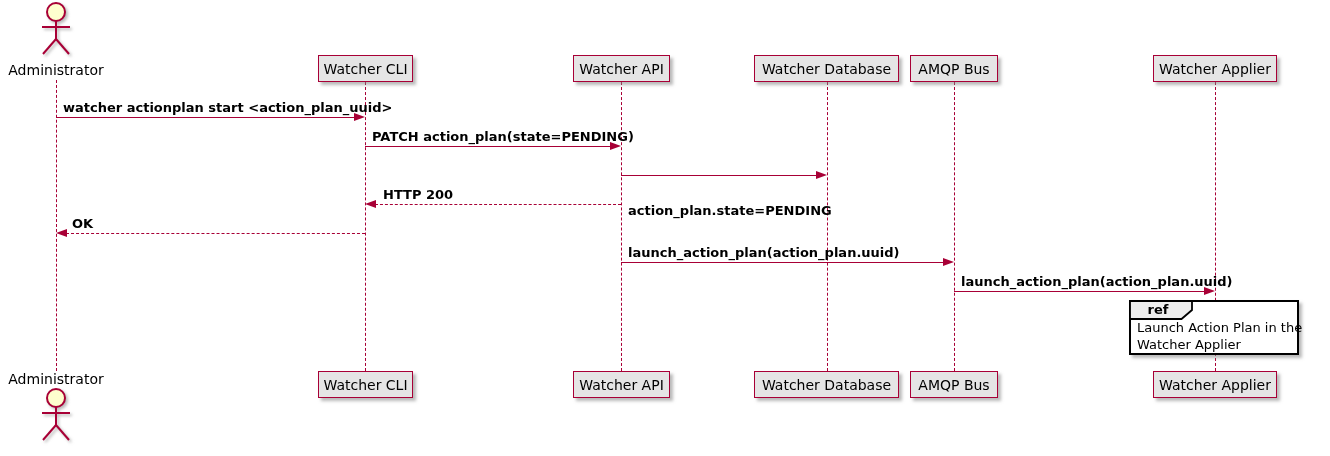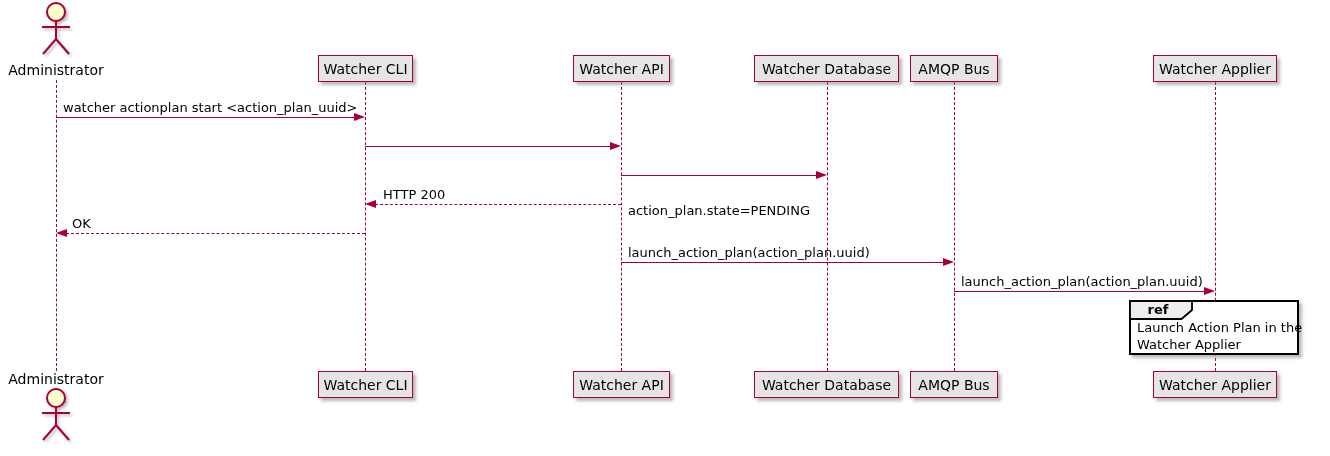--- a/index.html
+++ b/index.html
@@ -9,21 +9,21 @@
     overflow:hidden;
   }
   .lifeline{position:absolute;top:82px;height:289px;width:0;border-left:1px dashed #A80036;}
   .pbox{
     position:absolute;height:27px;box-sizing:border-box;
     background:#e5e5e5;border:1.7px solid #A80036;
     box-shadow:3px 3px 3px rgba(130,130,130,.55);
     display:flex;align-items:center;justify-content:center;
     font-size:14px;white-space:nowrap;z-index:4;
   }
-  .msg-label{position:absolute;font-size:13px;white-space:nowrap;z-index:3;}
+  .msg-label{position:absolute;font-size:13px;white-space:nowrap;z-index:3;font-weight:bold;}
   .line{position:absolute;height:0;z-index:2;}
   .line.solid{border-top:1.7px solid #A80036;}
   .line.dashed{border-top:1.5px dashed #A80036;}
   .ah{position:absolute;width:0;height:0;border-top:4.5px solid transparent;border-bottom:4.5px solid transparent;z-index:3;}
   .ah.right{border-left:11px solid #A80036;}
   .ah.left{border-right:11px solid #A80036;}
   .actor-svg{position:absolute;filter:drop-shadow(2px 2px 1.5px rgba(130,130,130,.55));z-index:4;}
   .actor-label{position:absolute;width:120px;text-align:center;font-size:14px;z-index:4;}
   .refbox{
     position:absolute;left:1129px;top:300px;width:170px;height:55px;box-sizing:border-box;
@@ -59,20 +59,21 @@
   <div class="pbox" style="left:318px;top:55px;width:95px;">Watcher CLI</div>
   <div class="pbox" style="left:573px;top:55px;width:97px;">Watcher API</div>
   <div class="pbox" style="left:754px;top:55px;width:145px;">Watcher Database</div>
   <div class="pbox" style="left:910px;top:55px;width:88px;">AMQP Bus</div>
   <div class="pbox" style="left:1153px;top:55px;width:124px;">Watcher Applier</div>
 
   <div class="msg-label" style="left:63px;top:100px;">watcher actionplan start &lt;action_plan_uuid&gt;</div>
   <div class="line solid" style="left:56px;top:117px;width:300px;"></div>
   <div class="ah right" style="left:354px;top:113px;"></div>
 
+  <div class="msg-label" style="left:372px;top:129px;">PATCH action_plan(state=PENDING)</div>
   <div class="line solid" style="left:365px;top:146px;width:247px;"></div>
   <div class="ah right" style="left:610px;top:142px;"></div>
 
   <div class="msg-label" style="left:628px;top:158px;margin-top:45px;">action_plan.state=PENDING</div>
   <div class="line solid" style="left:621px;top:175px;width:197px;"></div>
   <div class="ah right" style="left:816px;top:171px;"></div>
 
   <div class="msg-label" style="left:383px;top:187px;">HTTP 200</div>
   <div class="line dashed" style="left:375px;top:204px;width:246px;"></div>
   <div class="ah left" style="left:365px;top:200px;"></div>

